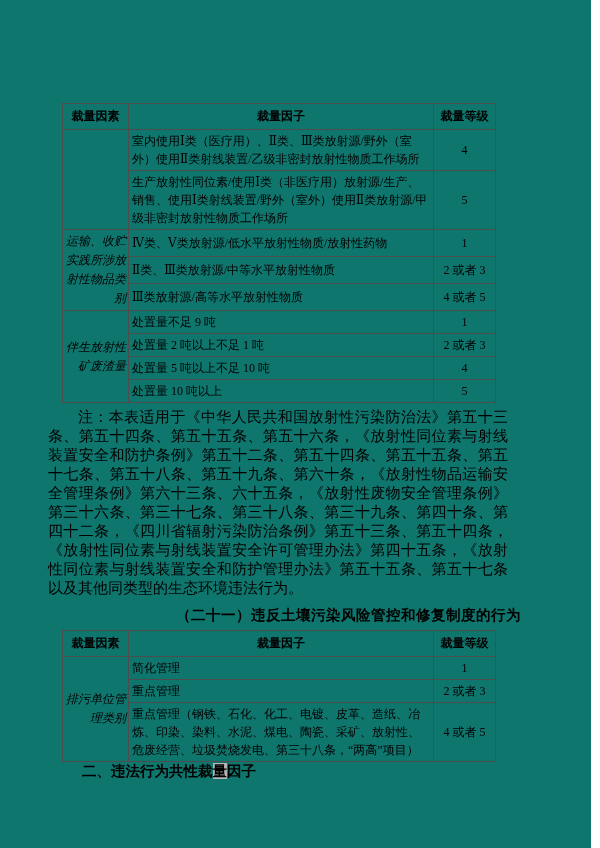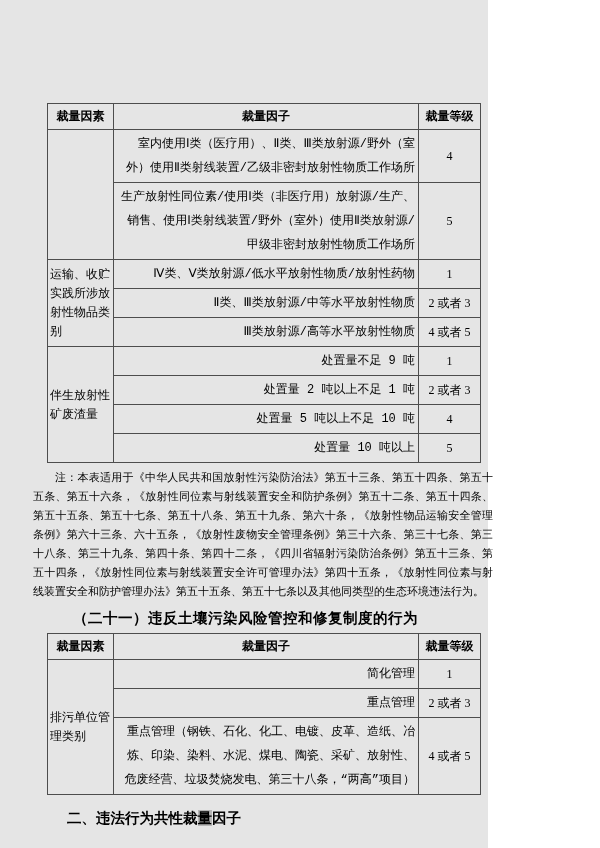--- a/index.html
+++ b/index.html
@@ -7,23 +7,23 @@
   body {
     width: 600px; height: 848px;
     font-family: "Liberation Serif", "DejaVu Serif", serif;
     color: #000;
     overflow: hidden;
     position: relative;
   }
   .page {
     position: absolute;
     top: 0; left: 0;
-    width: 488px; height: 848px;
-    padding: 103px 70px 0 33px;
-    background: #e5e5e5;
+    width: 591px; height: 848px;
+    padding: 103px 70px 0 48px;
+    background: #0f766e;
   }
   table.factor-table {
     border-collapse: collapse;
     table-layout: fixed;
     width: 433px;
     margin-left: 14px;
     font-size: 12px;
   }
   table.factor-table col.c-factor-type { width: 66px; }
   table.factor-table col.c-factor { width: 305px; }
@@ -34,57 +34,56 @@
   }
   table.factor-table th {
     font-family: "Liberation Sans", "DejaVu Sans", sans-serif;
     font-weight: bold;
     font-size: 12px;
     text-align: center;
     padding: 4px 2px;
     height: 23px;
   }
   td.group-cell {
-    text-align: left;
+    text-align: right;
     padding: 2px 2px;
     line-height: 19px;
+    font-style: italic;
   }
   td.factor-cell {
-    text-align: right;
+    text-align: left;
     padding: 2px 3px;
-    line-height: 24px;
-    font-family: Liberation Mono, monospace;
+    line-height: 18px;
   }
   td.grade-cell {
     text-align: center;
     padding: 2px 2px;
     line-height: 18px;
   }
   p.note {
     width: 460px;
-    font-size: 11px;
+    font-size: 15px;
     line-height: 19px;
     text-align: justify;
     text-indent: 2em;
     margin-top: 5px;
   }
   h3.kai-heading {
     font-family: "Liberation Serif", "DejaVu Serif", serif;
     font-size: 14.5px;
     font-weight: 600;
     letter-spacing: 0.5px;
     margin: 8px 0 5px 0;
     padding-left: 28px;
     text-align: right;
   }
   h3.hei-heading {
     font-family: "Liberation Sans", "DejaVu Sans", sans-serif;
     font-size: 14.5px;
     font-weight: bold;
-    margin-top: 14px;
     padding-left: 34px;
   }
   h3.hei-heading .hl-char {
     background: #b5b5b5;
   }
 </style>
 </head>
 <body>
 
 <div class="page">

